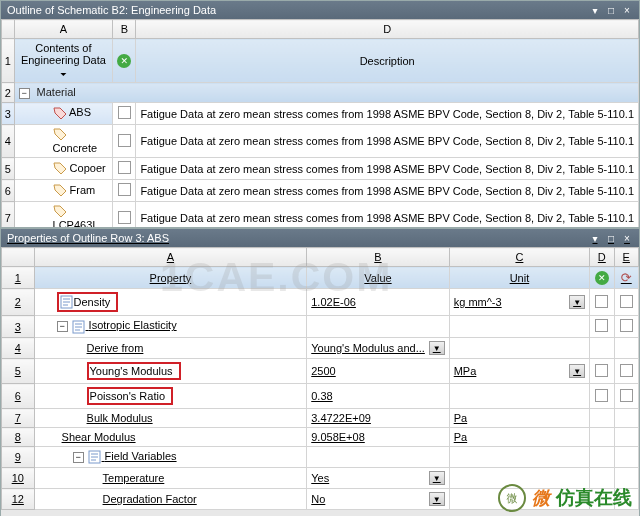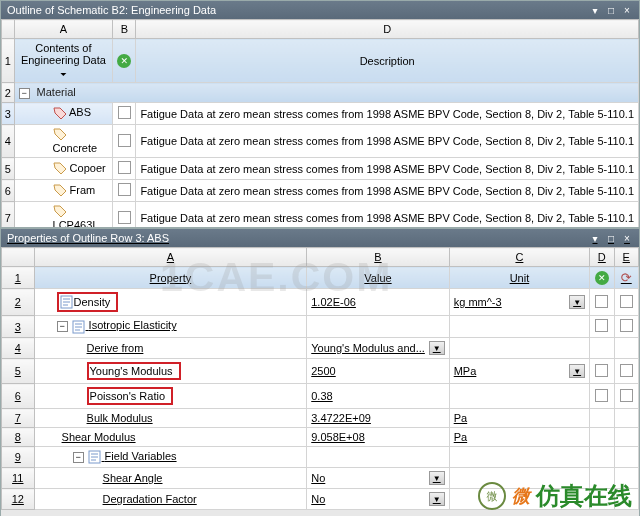--- a/index.html
+++ b/index.html
@@ -25,21 +25,21 @@
   .sel { display:flex; justify-content:space-between; align-items:center; }
   .sel .arrow { width:16px; height:14px; background:linear-gradient(#f0f0f0,#d0d0d0); border:1px solid #999; display:flex; align-items:center; justify-content:center; font-size:8px; }
   .circle-x { width:14px; height:14px; border-radius:50%; background:#4a4; color:#fff; font-size:9px; display:inline-flex; align-items:center; justify-content:center; }
   .rarrow { color:#b05050; font-size:13px; }
   .redbox { border: 2px solid #d02028; padding: 1px 6px 1px 1px; display:inline-flex; align-items:center; }
   .dash { border: 1px dashed #555; margin-top: 28px; }
   .indent2 { padding-left: 38px; }
   .wmark { position:absolute; top: 254px; left: 160px; font-size: 41px; font-weight: bold; color: rgba(150,150,150,0.22); letter-spacing: 2px; pointer-events:none; font-family: Arial; }
   .brand { position:absolute; bottom:4px; right:8px; display:flex; align-items:center; gap:6px; pointer-events:none;}
   .brand .orange { color:#e6771a; font-weight:bold; font-size:18px; font-style:italic;}
-  .brand .green { color:#2a8a2a; font-weight:bold; font-size:24px; font-family: "KaiTi","SimSun",serif; }
+  .brand .green { color:#2a8a2a; font-weight:bold; font-size:19px; font-family: "KaiTi","SimSun",serif; }
   .brand .circ { width:28px; height:28px; border:2px solid #6a8a40; border-radius:50%; display:flex; align-items:center; justify-content:center; color:#6a8a40; font-size:14px; }
 </style>
 </head>
 <body>
 
 <div class="panel top-wrap">
   <div class="titlebar">
     <span>Outline of Schematic B2: Engineering Data</span>
     <div class="ctrl">
       <span>▾</span>
@@ -247,25 +247,25 @@
           <td class="cell" style="padding-left:38px"><span class="collapse">−</span><svg class="icon">
               <rect x="1" y="1" width="11" height="12" fill="#fff" stroke="#7a9acc"></rect>
               <path d="M3 4h7M3 7h7M3 10h5" stroke="#7a9acc"></path>
             </svg> <span>Field Variables</span></td>
           <td class="cell"></td>
           <td class="cell"></td>
           <td class="cell center"></td>
           <td class="cell center"></td>
         </tr>
         <tr>
-          <td class="rowhdr">11</td>
-          <td class="cell" style="padding-left:68px"><span>Shear Angle</span></td>
-          <td class="cell">
-            <div class="sel">
-              <span>No</span>
+          <td class="rowhdr">10</td>
+          <td class="cell" style="padding-left:68px"><span>Temperature</span></td>
+          <td class="cell">
+            <div class="sel">
+              <span>Yes</span>
               <span class="arrow">▼</span>
             </div>
           </td>
           <td class="cell"></td>
           <td class="cell center"></td>
           <td class="cell center"></td>
         </tr>
         <tr>
           <td class="rowhdr">12</td>
           <td class="cell" style="padding-left:68px"><span>Degradation Factor</span></td>

